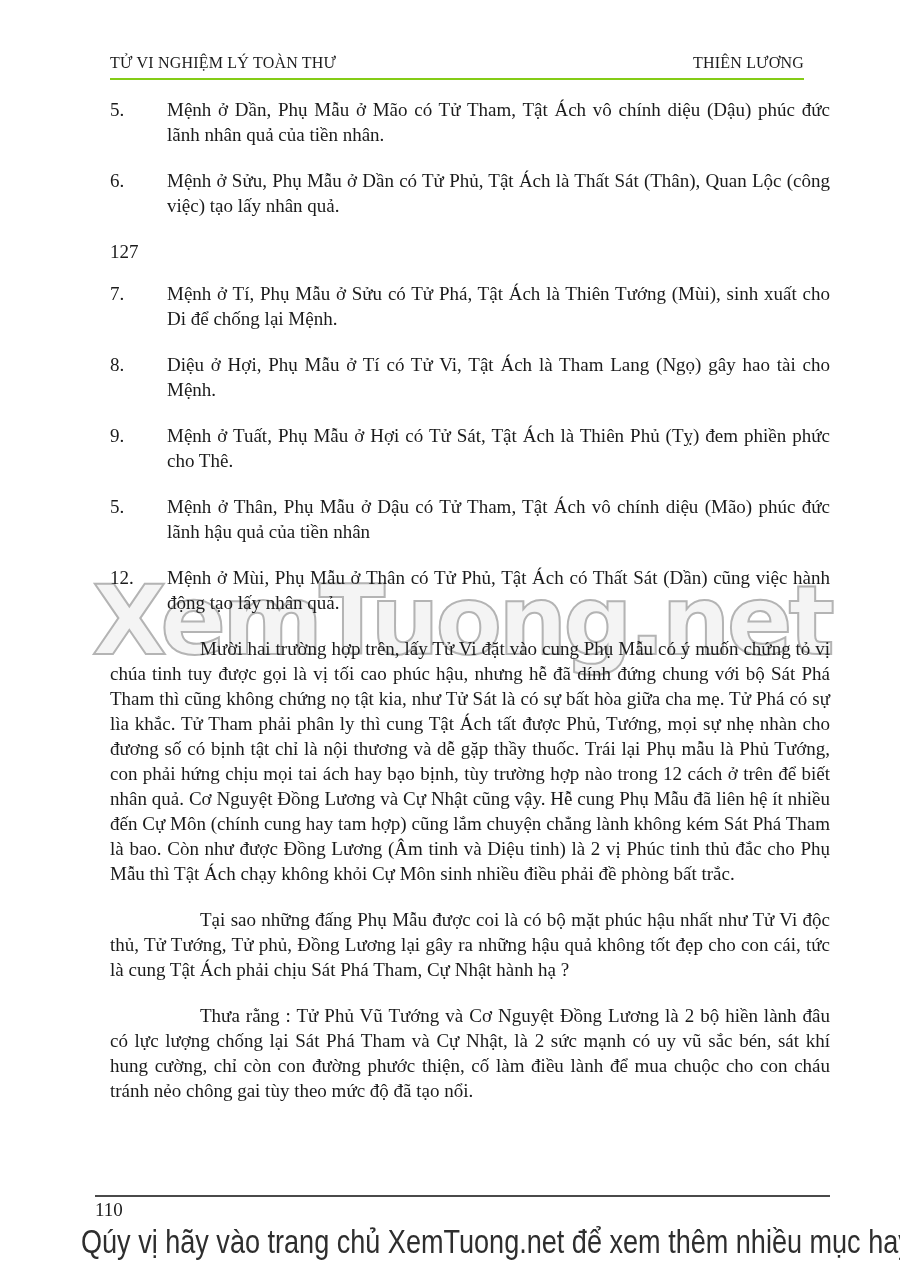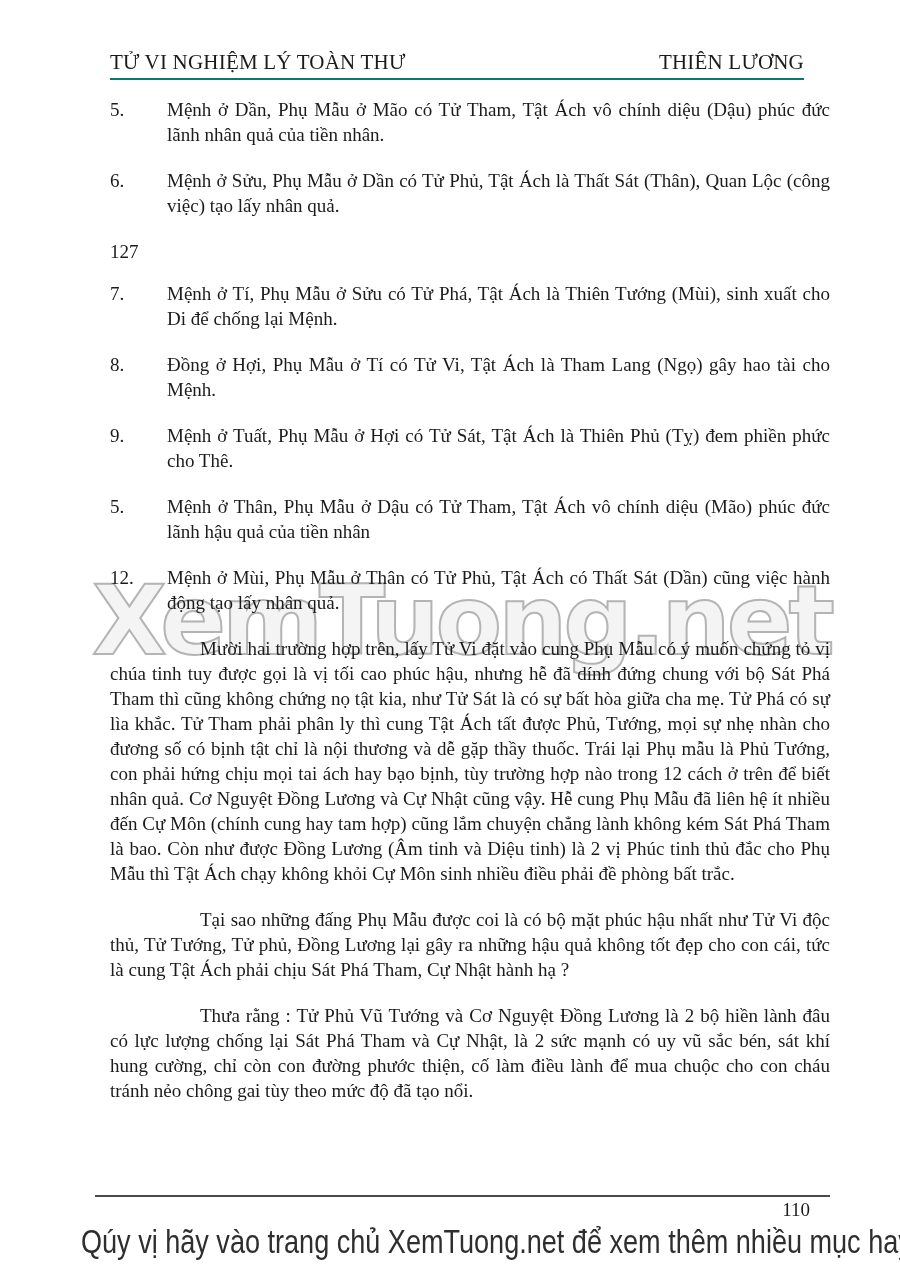--- a/index.html
+++ b/index.html
@@ -11,36 +11,36 @@
     position:absolute; left:92px; top:568px; width:730px; z-index:0;
     font-family:"DejaVu Sans", sans-serif; font-weight:bold;
     font-size:97px; letter-spacing:-4px; line-height:1.1;
     color:#f4f4f4; -webkit-text-stroke:2px #b4b4b4;
     user-select:none;
   }
   .content { position:absolute; left:110px; top:50px; width:720px; z-index:1;
     font-size:19px; line-height:25px; }
   .header {
     display:flex; justify-content:space-between; width:694px;
-    border-bottom:2px solid #0f766e; padding-bottom:3px; font-size:21px;
+    border-bottom:2px solid #84cc16; padding-bottom:3px; font-size:16px;
     letter-spacing:0.2px;
   }
   .items { margin-top:17px; }
   .item { display:flex; margin-bottom:21px; }
   .item .num { width:33px; flex:none; }
   .item .txt { flex:1; text-align:justify;margin-left:24px; }
   .pagenum-top { width:720px; text-align:left; margin:1px 0 17px 0; }
   .paras { margin-top:7px; }
   .para { margin:0 0 21px 0; text-align:justify; text-indent:90px; }
   .bottom-rule {
     position:absolute; left:95px; top:1195px; width:735px; height:0;
     border-top:2px solid #4a4a4a; z-index:1;
   }
   .pagenum-bottom {
-    position:absolute; left:95px; top:1199px; width:715px; text-align:right;
+    position:absolute; left:95px; top:1199px; width:715px; text-align:left;
     font-size:19px; z-index:1;
   }
   .footer {
     position:absolute; left:0; top:1222px; width:900px; text-align:center;
     font-family:"Liberation Sans", sans-serif; font-size:33px; line-height:40px;
     color:#2e2e2e; transform:scaleX(0.82); transform-origin:50% 50%;
     white-space:nowrap; z-index:1;
   }
   .footer .brand { color:#2e2e2e; }
 </style>
@@ -71,21 +71,21 @@
 
     <div class="pagenum-top">127</div>
 
     <div class="items" id="items-b">
         <div class="item">
           <span class="num">7.</span>
           <span class="txt">Mệnh ở Tí, Phụ Mẫu ở Sửu có Tử Phá, Tật Ách là Thiên Tướng (Mùi), sinh xuất cho Di để chống lại Mệnh.</span>
         </div>
         <div class="item">
           <span class="num">8.</span>
-          <span class="txt">Đồng ở Hợi, Phụ Mẫu ở Tí có Tử Vi, Tật Ách là Tham Lang (Ngọ) gây hao tài cho Mệnh.</span>
+          <span class="txt">Diệu ở Hợi, Phụ Mẫu ở Tí có Tử Vi, Tật Ách là Tham Lang (Ngọ) gây hao tài cho Mệnh.</span>
         </div>
         <div class="item">
           <span class="num">9.</span>
           <span class="txt">Mệnh ở Tuất, Phụ Mẫu ở Hợi có Tử Sát, Tật Ách là Thiên Phủ (Tỵ) đem phiền phức cho Thê.</span>
         </div>
         <div class="item">
           <span class="num">5.</span>
           <span class="txt">Mệnh ở Thân, Phụ Mẫu ở Dậu có Tử Tham, Tật Ách vô chính diệu (Mão) phúc đức lãnh hậu quả của tiền nhân</span>
         </div>
         <div class="item">

